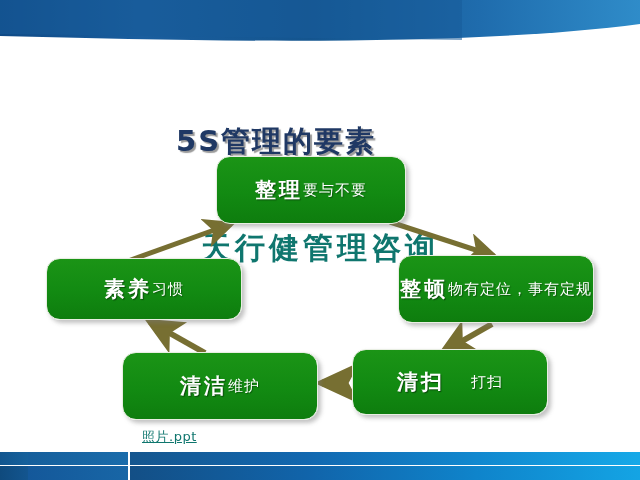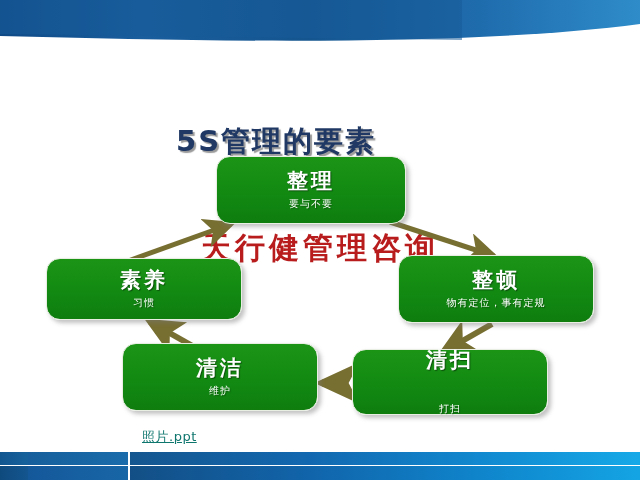--- a/index.html
+++ b/index.html
@@ -66,21 +66,21 @@
   
   .watermark {
     position: absolute;
     left: 0;
     top: 228px;
     width: 640px;
     text-align: center;
     font-size: 30px;
     font-weight: bold;
     letter-spacing: 4px;
-    color: #b91c1c;
+    color: #0f766e;
     white-space: nowrap;
     z-index: 1;
   }
 
   
   #arrows {
     position: absolute;
     left: 0; top: 0;
     width: 640px; height: 480px;
     z-index: 2;
@@ -89,46 +89,46 @@
   
   .node {
     position: absolute;
     z-index: 3;
     border-radius: 14px;
     background: linear-gradient(180deg, #1b9416 0%, #128a12 55%, #0e7d0e 100%);
     border: 1px solid #e8eee2;
     box-shadow: 3px 3px 4px rgba(120,120,120,0.45);
     box-sizing: border-box;
     display: flex;
-    flex-direction: column;
+    flex-direction: row;
     align-items: center;
     justify-content: center;
     color: #ffffff;
   }
   .node-title {
     font-size: 21px;
     font-weight: bold;
     letter-spacing: 3px;
     line-height: 26px;
     text-shadow: 1px 1px 1px rgba(0,0,0,0.45);
     white-space: nowrap;
   }
   .node-sub {
-    font-size: 10px;
+    font-size: 15px;
     line-height: 19px;
     letter-spacing: 1px;
     white-space: nowrap;
     text-shadow: 1px 1px 1px rgba(0,0,0,0.35);
   }
 
   #node-zhengli  { left: 216px; top: 156px; width: 190px; height: 68px; }
   #node-suyang   { left: 46px;  top: 258px; width: 196px; height: 62px; }
   #node-zhengdun { left: 398px; top: 255px; width: 196px; height: 68px; }
   #node-qingsao  { left: 352px; top: 349px; width: 196px; height: 66px; gap: 26px; }
-  #node-qingjie  { left: 122px; top: 343px; width: 196px; height: 68px; }
+  #node-qingjie  { left: 122px; top: 352px; width: 196px; height: 68px; }
 
   
   .ppt-link {
     position: absolute;
     left: 142px;
     top: 428px;
     z-index: 4;
     font-size: 13px;
     color: #0f766e;
     text-decoration: underline;

